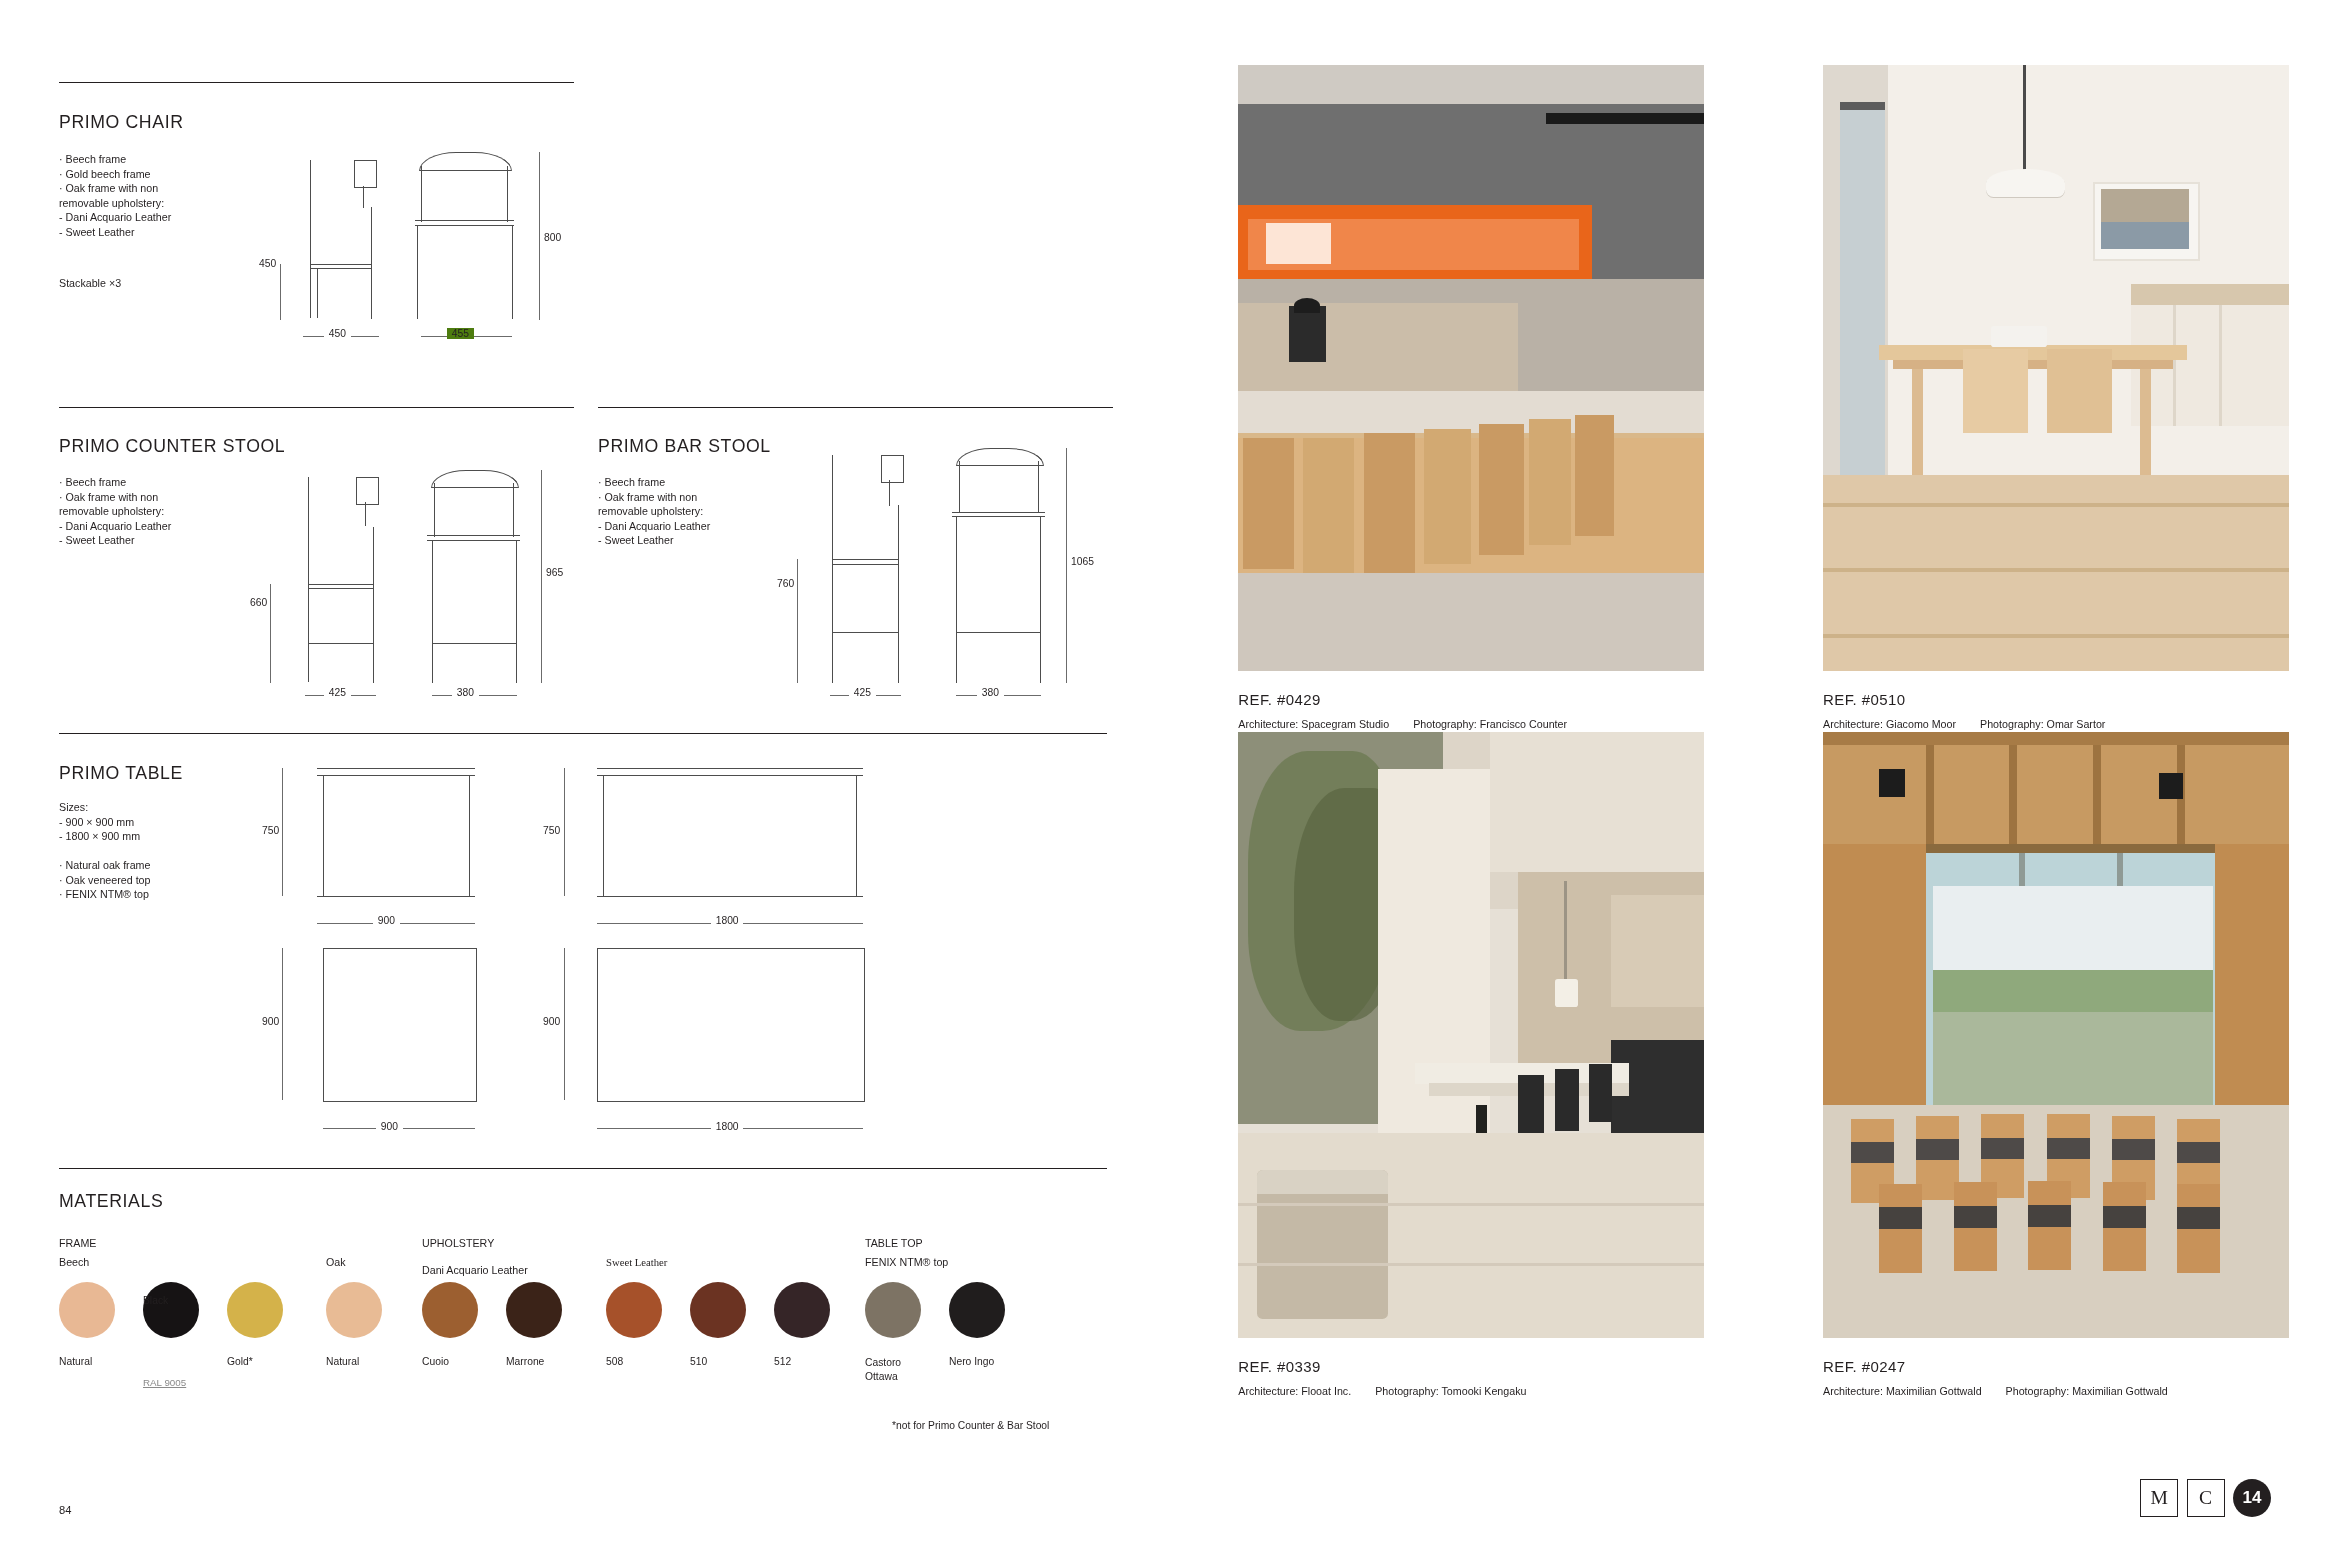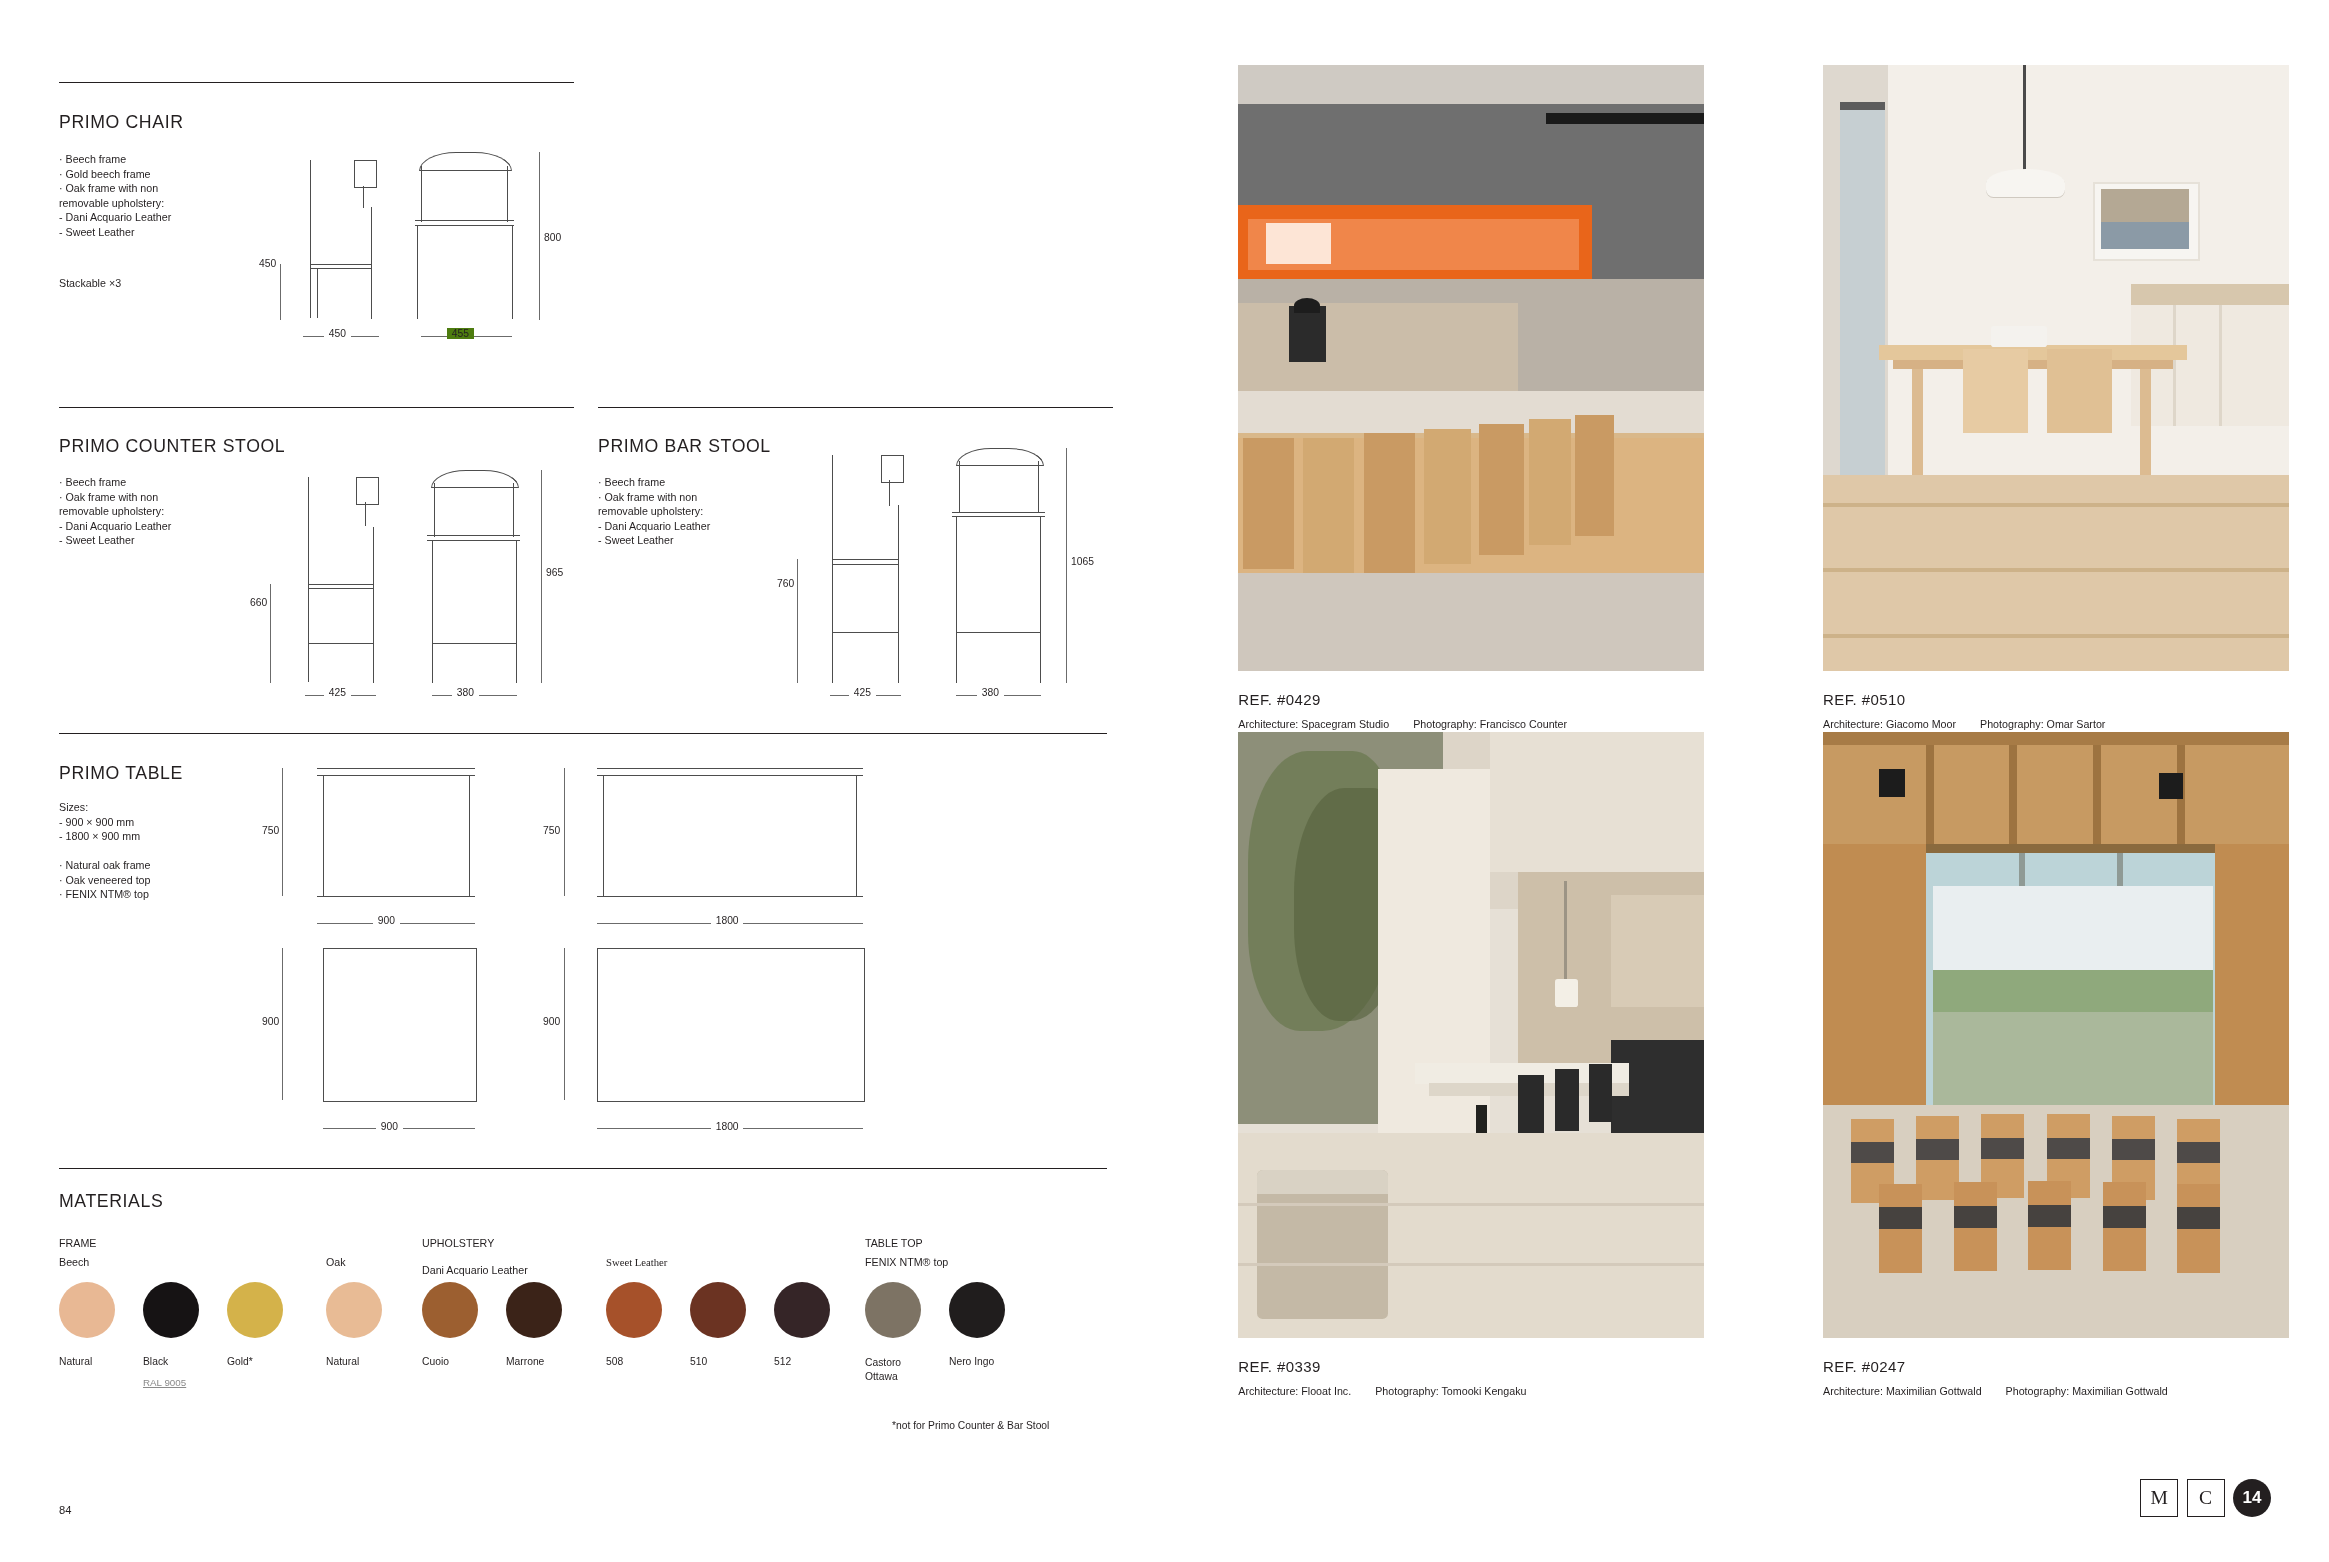--- a/index.html
+++ b/index.html
@@ -226,21 +226,21 @@
     <div class="mat-head" style="left:422px;top:1256px;margin-top:8px;">Dani Acquario Leather</div>
     <div class="mat-head" style="left:606px;top:1256px;font-family:Liberation Serif, serif;">Sweet Leather</div>
 
     <div class="mat-head" style="left:865px;top:1237px;">TABLE TOP</div>
     <div class="mat-head" style="left:865px;top:1256px;">FENIX NTM® top</div>
 
     <div class="sw" style="left:59px;top:1282px;background:#e8b894;"></div>
     <div class="sw-lbl" style="left:59px;top:1356px;">Natural</div>
 
     <div class="sw" style="left:143px;top:1282px;background:#161314;"></div>
-    <div class="sw-lbl" style="left:143px;top:1356px;">Black</div>
+    <div class="sw-lbl" style="left:143px;top:1295px;">Black</div>
     <div class="sw-sub" style="left:143px;top:1377px;">RAL 9005</div>
 
     <div class="sw" style="left:227px;top:1282px;background:#d4b24a;"></div>
     <div class="sw-lbl" style="left:227px;top:1356px;">Gold*</div>
 
     <div class="sw" style="left:326px;top:1282px;background:#e8bb95;"></div>
     <div class="sw-lbl" style="left:326px;top:1356px;">Natural</div>
 
     <div class="sw" style="left:422px;top:1282px;background:#9c5f30;"></div>
     <div class="sw-lbl" style="left:422px;top:1356px;">Cuoio</div>

